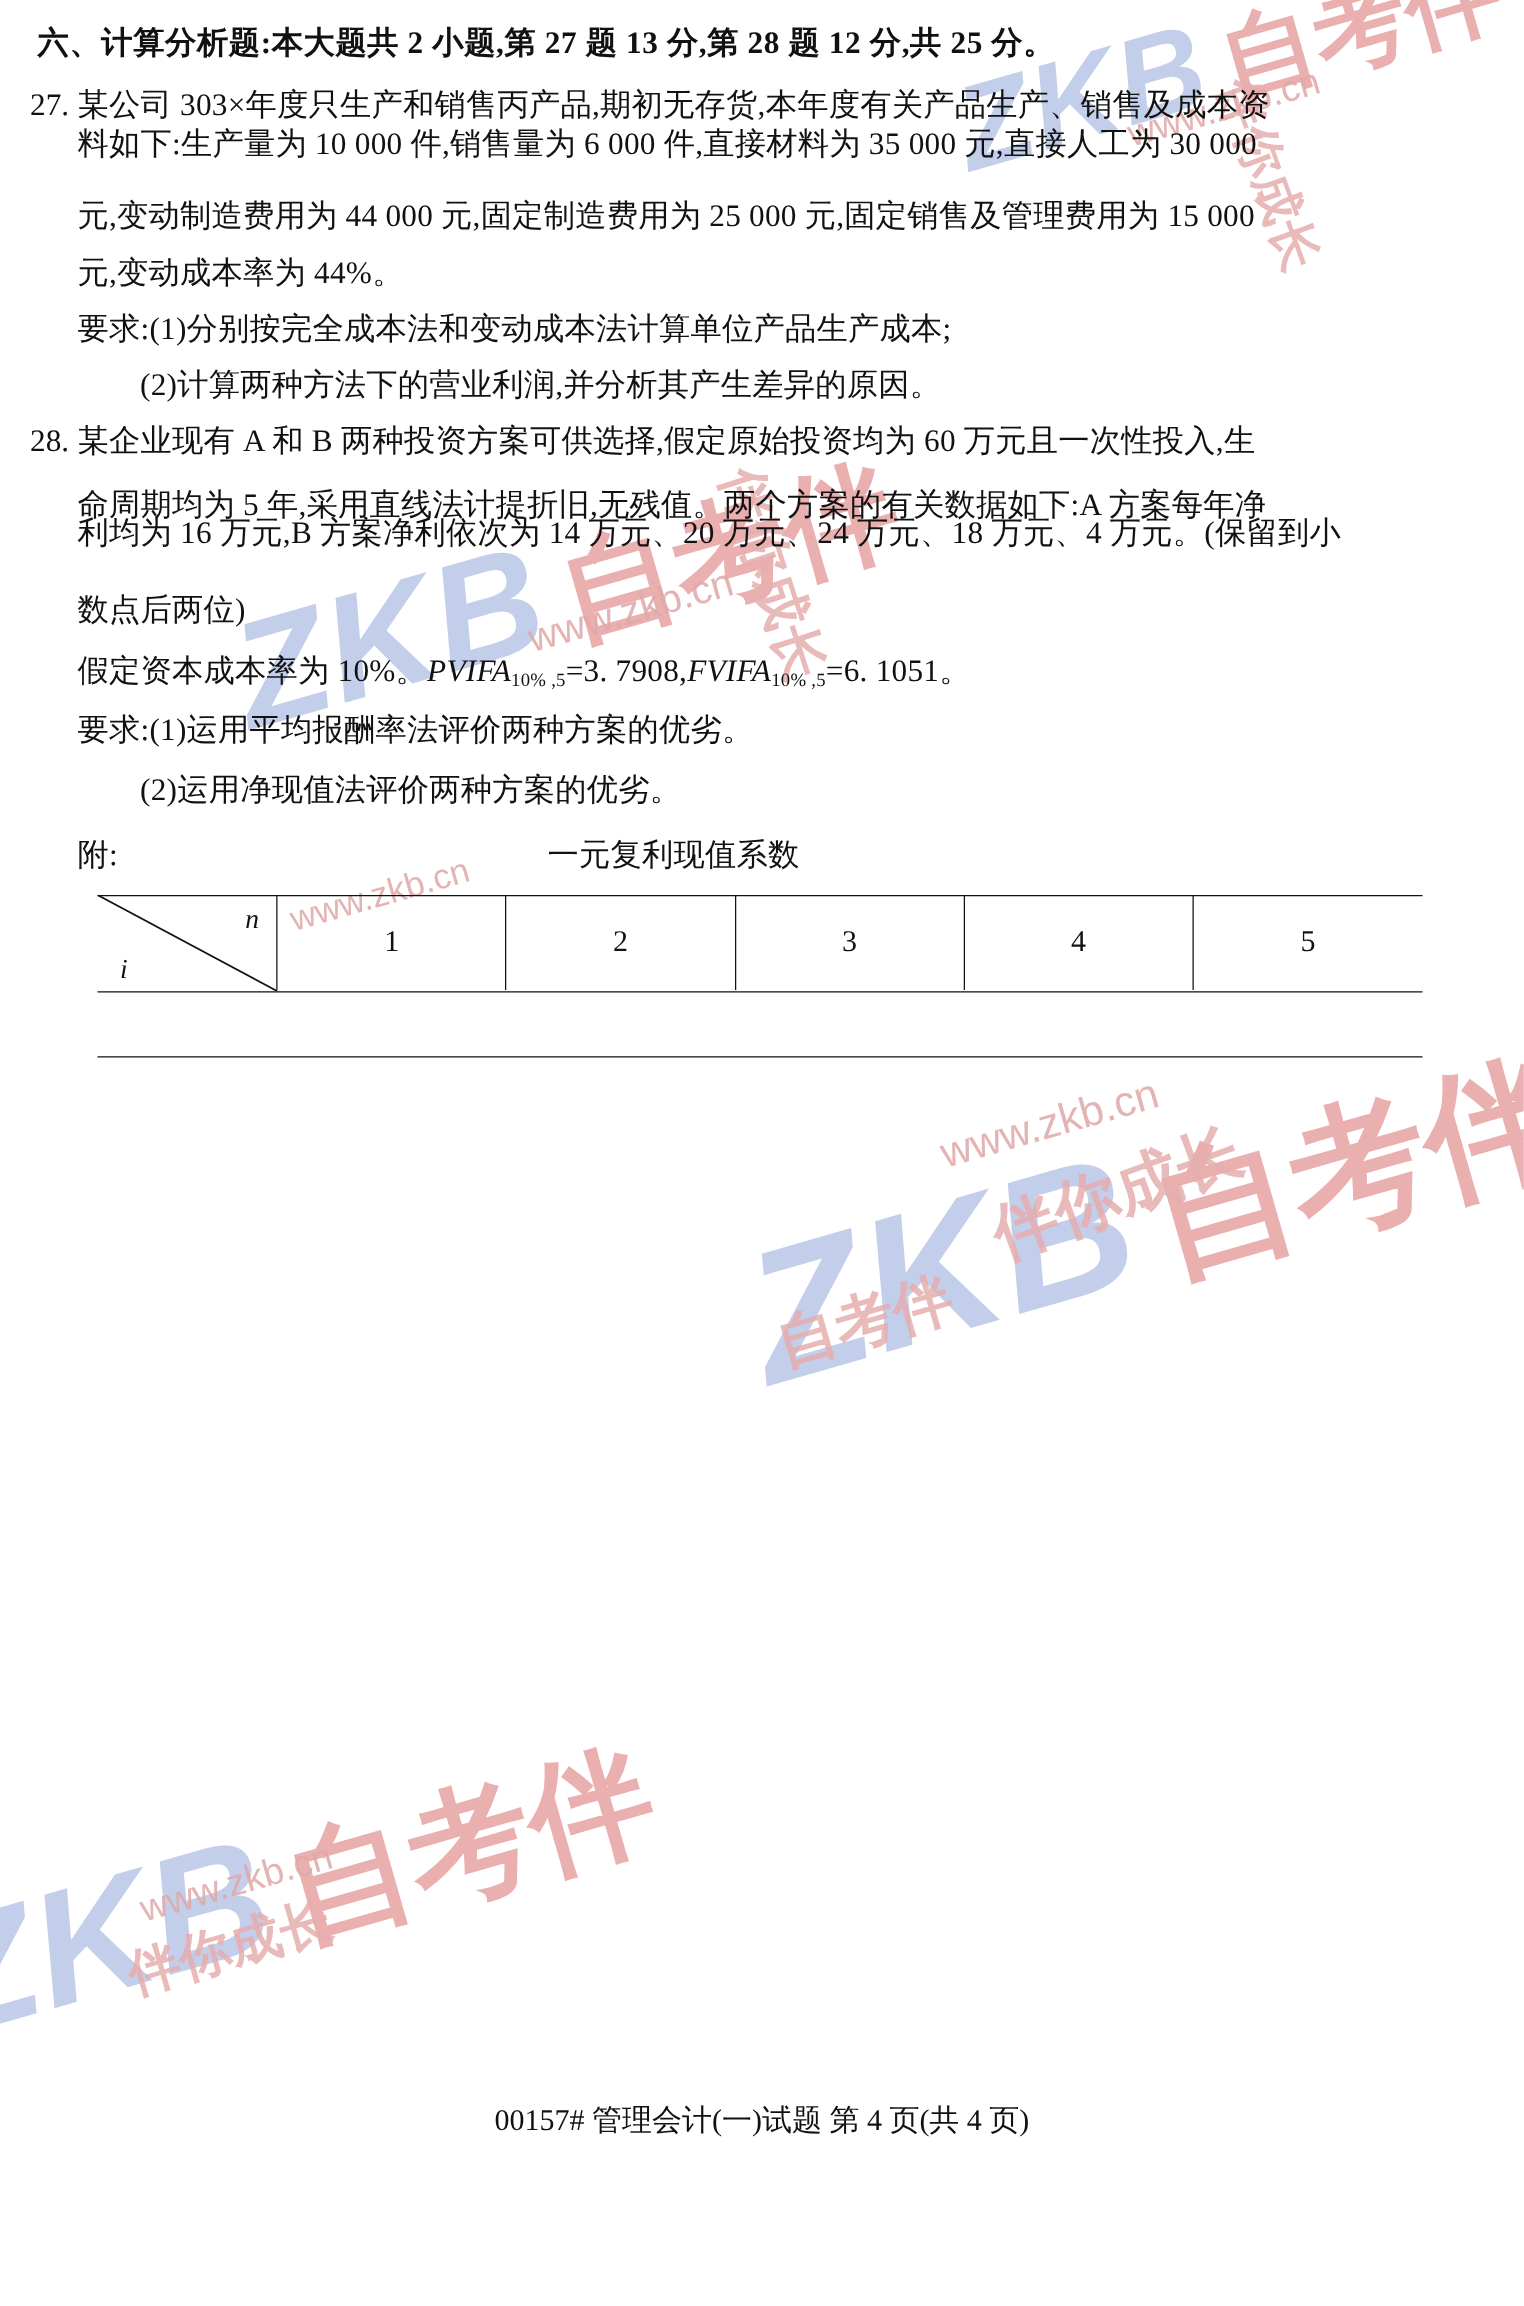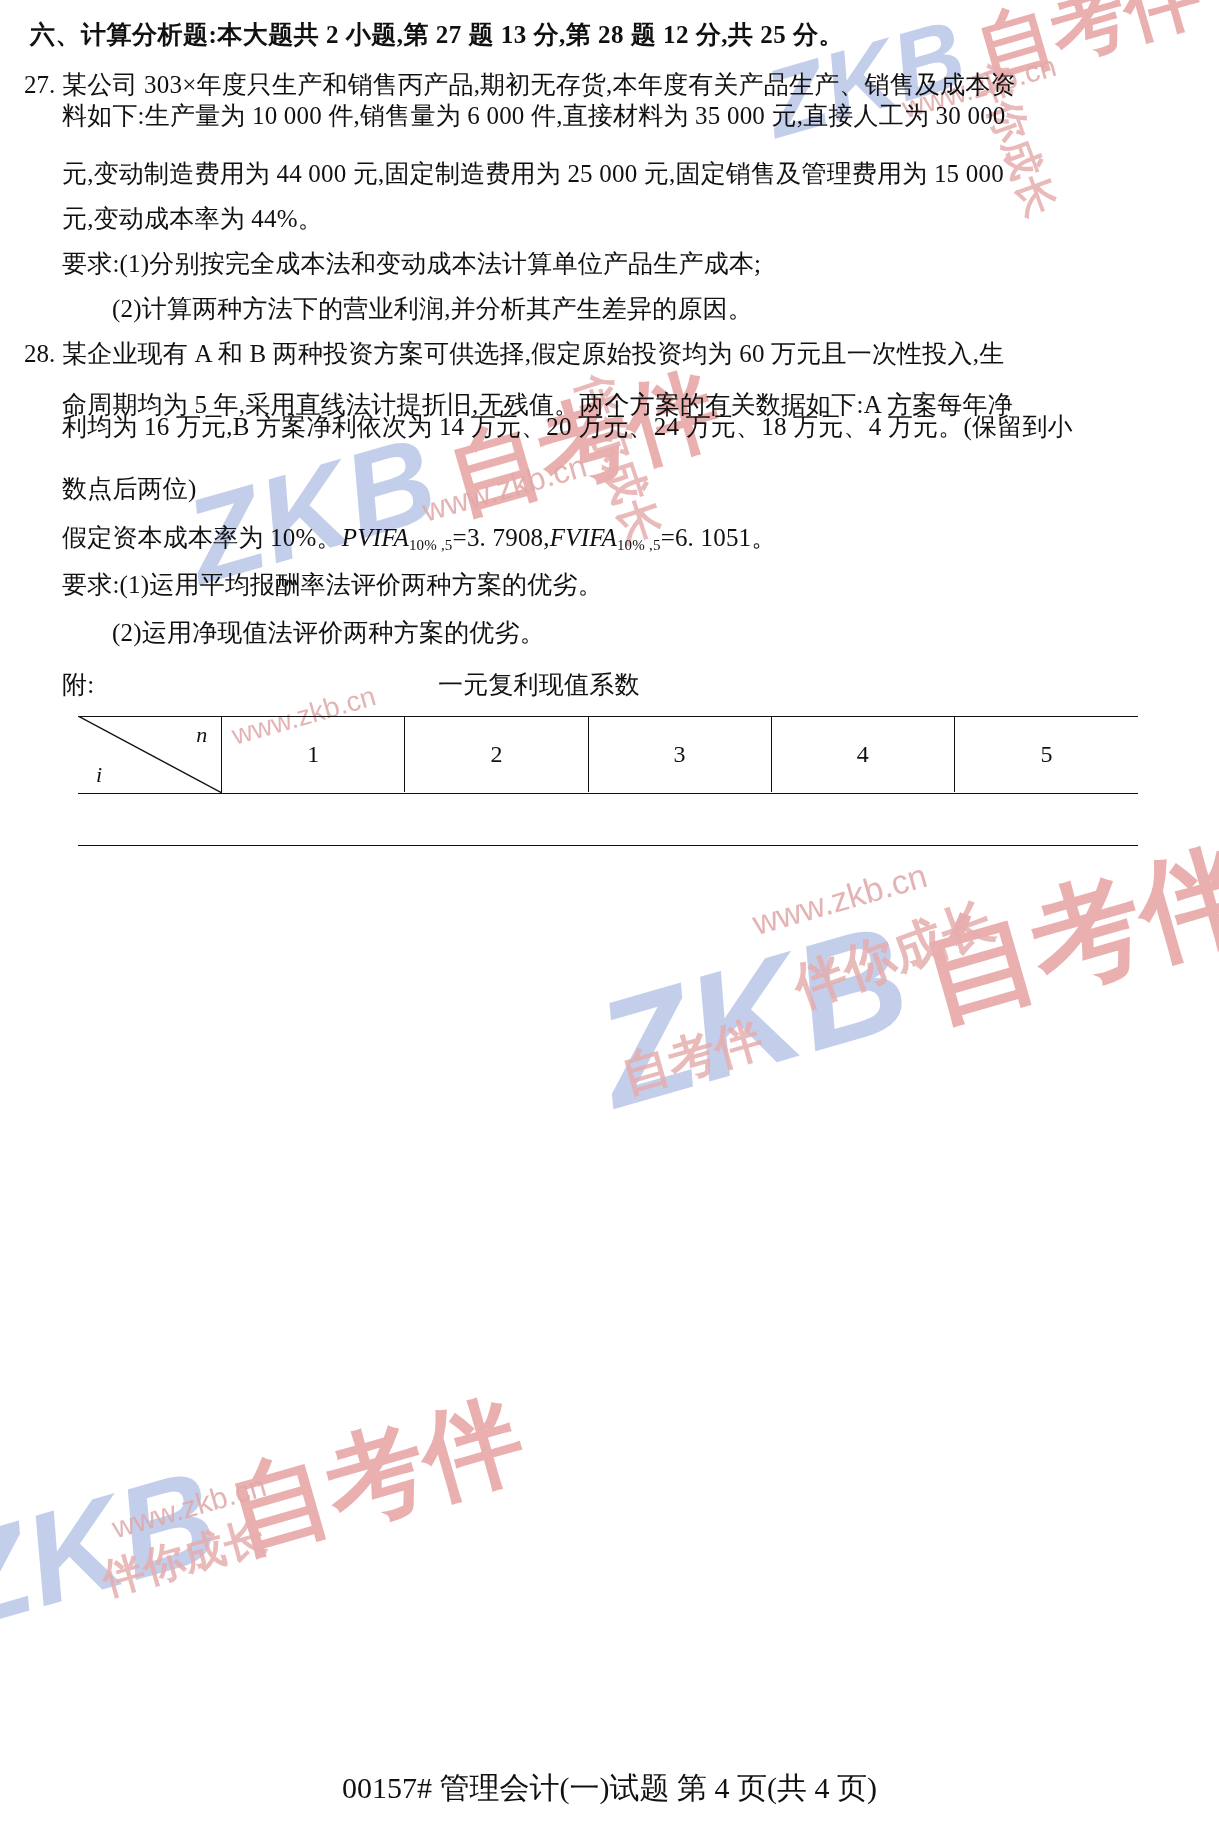--- a/index.html
+++ b/index.html
@@ -153,25 +153,25 @@
     top: 716px;
     width: 144px;
     height: 77px;
     z-index: 8;
     pointer-events: none;
   }
 
   
   .footer {
     position: absolute;
-    top: 1768px;
+    top: 1680px;
     left: 0;
     width: 1219px;
     text-align: center;
-    font-size: 30px;
+    font-size: 24px;
     z-index: 6;
   }
 </style>
 </head>
 <body>
 
 <div id="page">
 
   <div>
 

